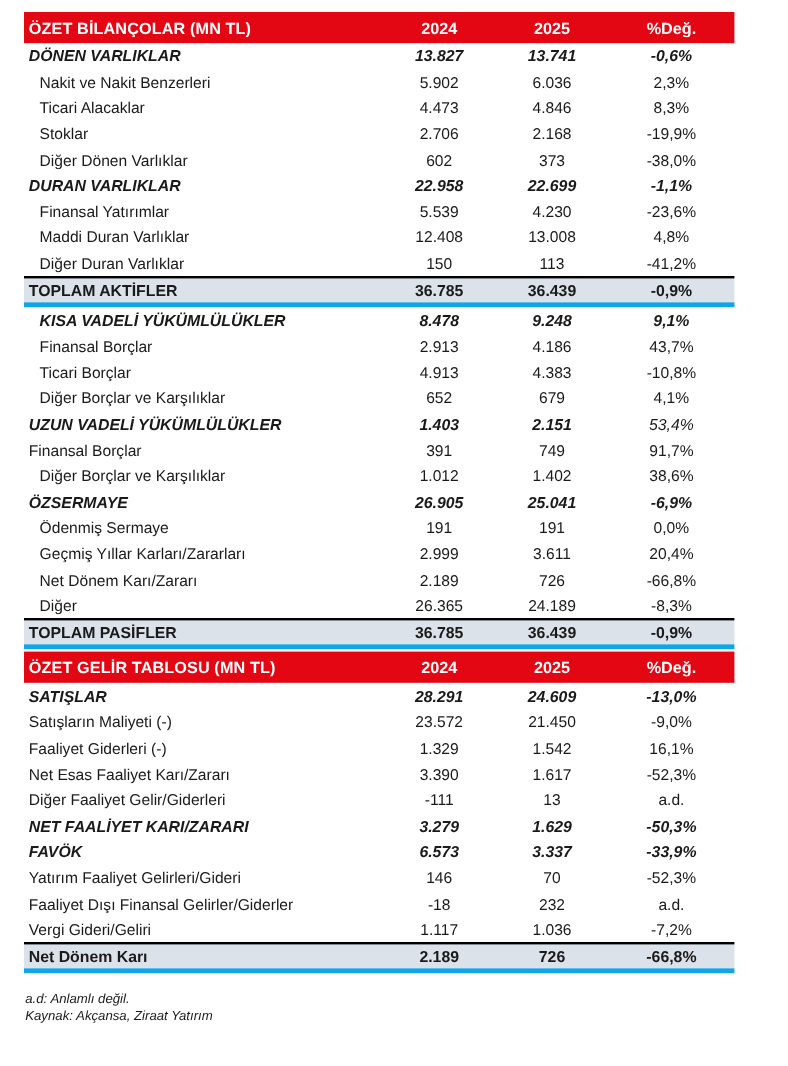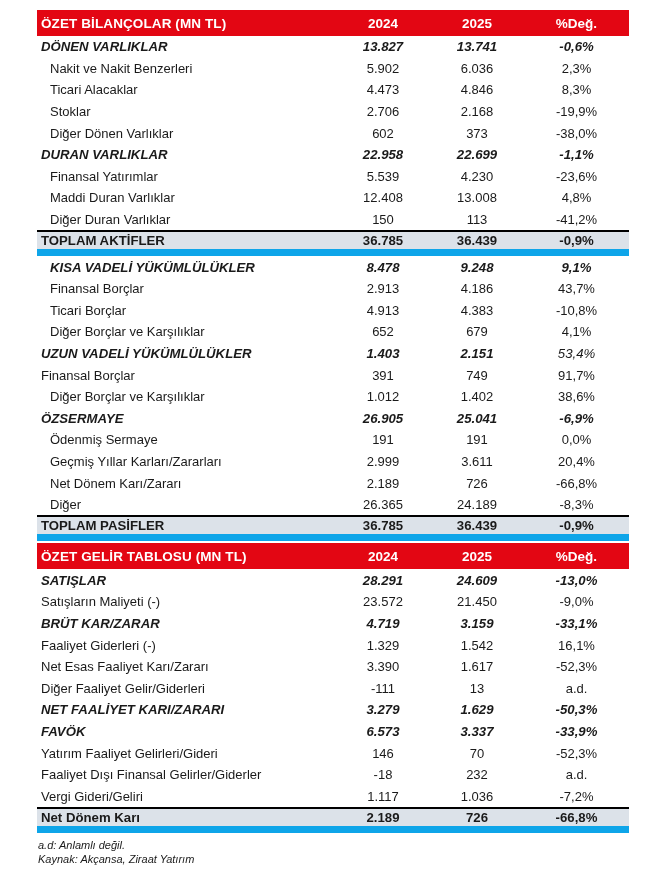--- a/index.html
+++ b/index.html
@@ -10,21 +10,21 @@
   *{margin:0;padding:0;box-sizing:border-box;}
   html,body{background:#fff;}
   body{
     width:657px;height:888px;
     font-family:"Liberation Sans","DejaVu Sans",sans-serif;
     color:var(--ink);
     position:relative;
     overflow:hidden;
   }
   .page{
-    position:absolute;left:37px;top:10px;width:592px;
+    position:absolute;left:20px;top:10px;width:592px;
   }
   .table{width:100%;}
   .thead{
     display:grid;
     grid-template-columns:299px 94px 94px 105px;
     align-items:center;
     background:var(--red);
     color:#fff;
     font-weight:bold;
     font-size:13.5px;
@@ -38,30 +38,30 @@
     height:21.6px;
     font-size:13px;
   }
   .cell{white-space:nowrap;overflow:hidden;}
   .label{text-align:left;padding-left:4px;}
   .num{text-align:center;}
   .row.bold{font-weight:bold;font-size:13.2px;font-style:italic;}
   .row.band{
     background:var(--band);
     border-top:2px solid #000;
-    border-bottom:7px solid #0ea5e9;
+    border-bottom:4px solid #0ea5e9;
     font-weight:bold;
     font-size:13.2px;
     height:26px;
   }
   .row.indent .label{padding-left:13px;}
   .row.chg-normal .cell-chg{font-weight:normal;}
   .gap{height:2px;}
   .footnotes{
-    margin-top:5px;
+    margin-top:15px;
     font-size:11px;
     font-style:italic;
     line-height:14px;
     padding-left:1px;
   }
 </style>
 </head>
 <body>
 
 <div class="page">
@@ -230,26 +230,20 @@
           <div class="cell num">28.291</div>
           <div class="cell num">24.609</div>
           <div class="cell num cell-chg">-13,0%</div>
         </div>
         <div class="row normal">
           <div class="cell label">Satışların Maliyeti (-)</div>
           <div class="cell num">23.572</div>
           <div class="cell num">21.450</div>
           <div class="cell num cell-chg">-9,0%</div>
         </div>
-        <div class="row bold">
-          <div class="cell label">BRÜT KAR/ZARAR</div>
-          <div class="cell num">4.719</div>
-          <div class="cell num">3.159</div>
-          <div class="cell num cell-chg">-33,1%</div>
-        </div>
         <div class="row normal">
           <div class="cell label">Faaliyet Giderleri (-)</div>
           <div class="cell num">1.329</div>
           <div class="cell num">1.542</div>
           <div class="cell num cell-chg">16,1%</div>
         </div>
         <div class="row normal">
           <div class="cell label">Net Esas Faaliyet Karı/Zararı</div>
           <div class="cell num">3.390</div>
           <div class="cell num">1.617</div>

